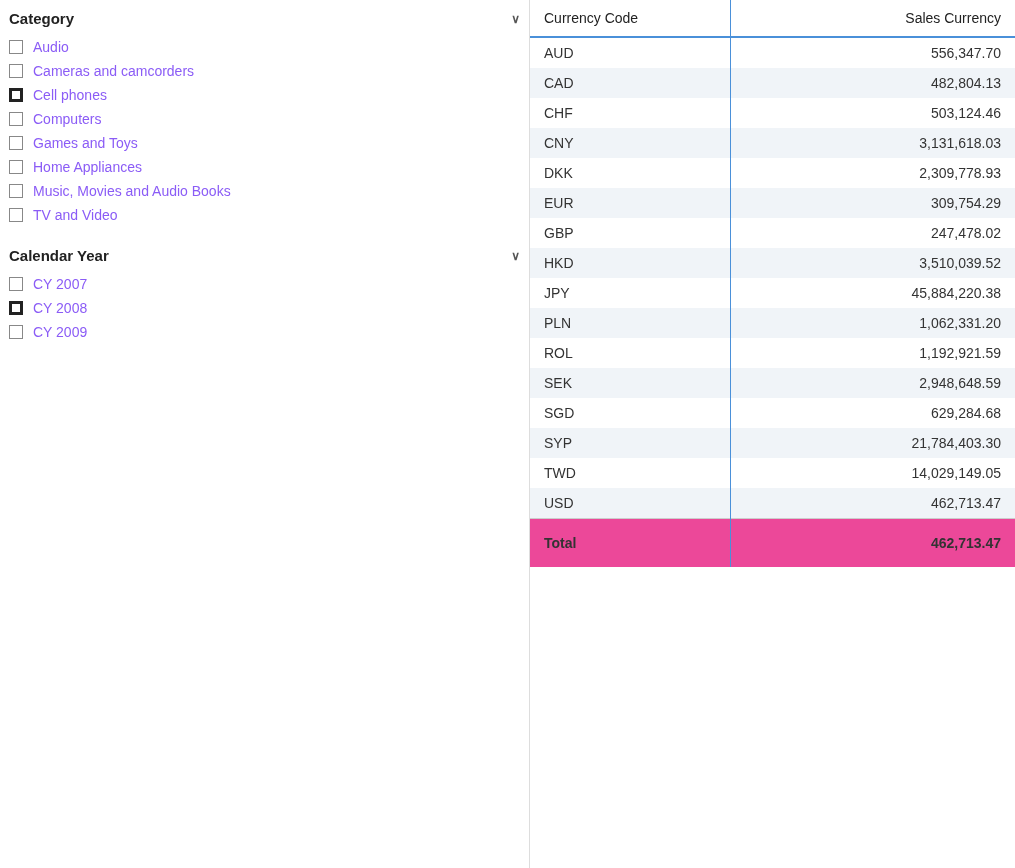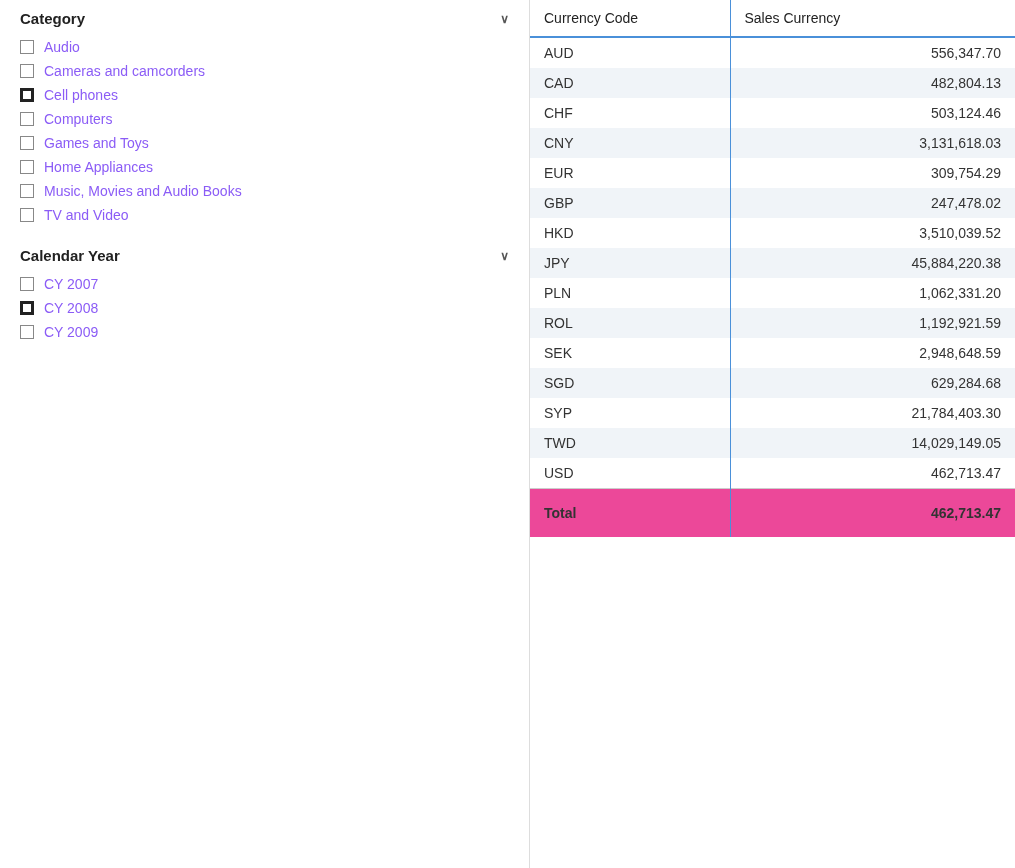--- a/index.html
+++ b/index.html
@@ -16,21 +16,21 @@
       min-height: 868px;
     }
     .layout {
       display: flex;
       width: 1015px;
       min-height: 868px;
     }
     
     .left-panel {
       width: 530px;
-      padding: 10px 20px;
+      padding: 10px 9px;
       border-right: 1px solid #ddd;
     }
     .filter-section {
       margin-bottom: 20px;
     }
     .filter-header {
       display: flex;
       justify-content: space-between;
       align-items: center;
       font-weight: bold;
@@ -86,20 +86,21 @@
       background: #fff;
       border-bottom: 2px solid #4a90d9;
       padding: 10px 14px;
       text-align: left;
       font-weight: 400;
       font-size: 14px;
       color: #222;
       white-space: nowrap;
     }
     thead tr th.right-align {
+      text-align: right;
     }
     tbody tr td {
       padding: 7px 14px;
       font-size: 14px;
       color: #333;
       border-bottom: none;
     }
     tbody tr td.right-align {
       text-align: right;
     }
@@ -220,20 +221,24 @@
           </tr>
           <tr>
             <td class="col-currency-code">CHF</td>
             <td class="col-sales right-align">503,124.46</td>
           </tr>
           <tr>
             <td class="col-currency-code">CNY</td>
             <td class="col-sales right-align">3,131,618.03</td>
           </tr>
           <tr>
+            <td class="col-currency-code">DKK</td>
+            <td class="col-sales right-align">2,309,778.93</td>
+          </tr>
+          <tr>
             <td class="col-currency-code">EUR</td>
             <td class="col-sales right-align">309,754.29</td>
           </tr>
           <tr>
             <td class="col-currency-code">GBP</td>
             <td class="col-sales right-align">247,478.02</td>
           </tr>
           <tr>
             <td class="col-currency-code">HKD</td>
             <td class="col-sales right-align">3,510,039.52</td>

